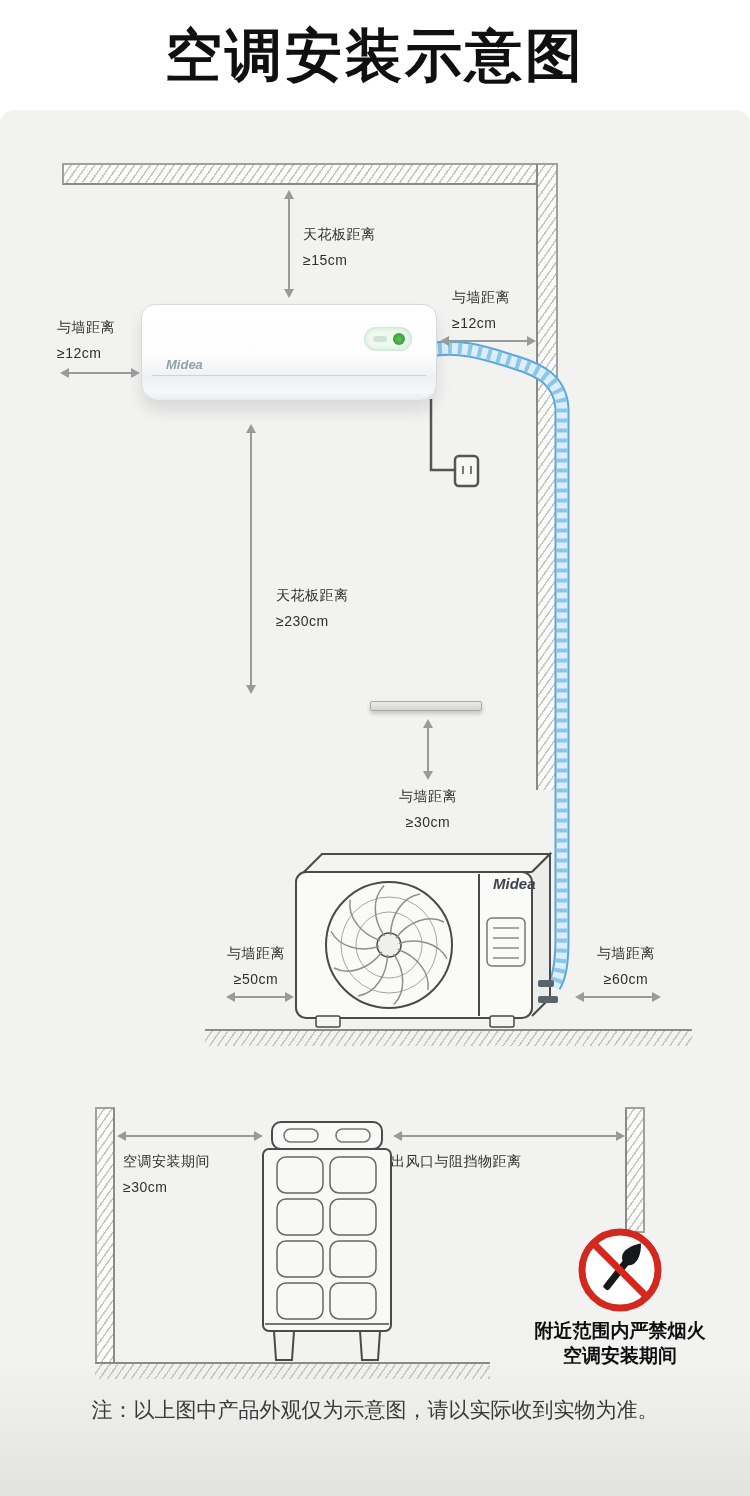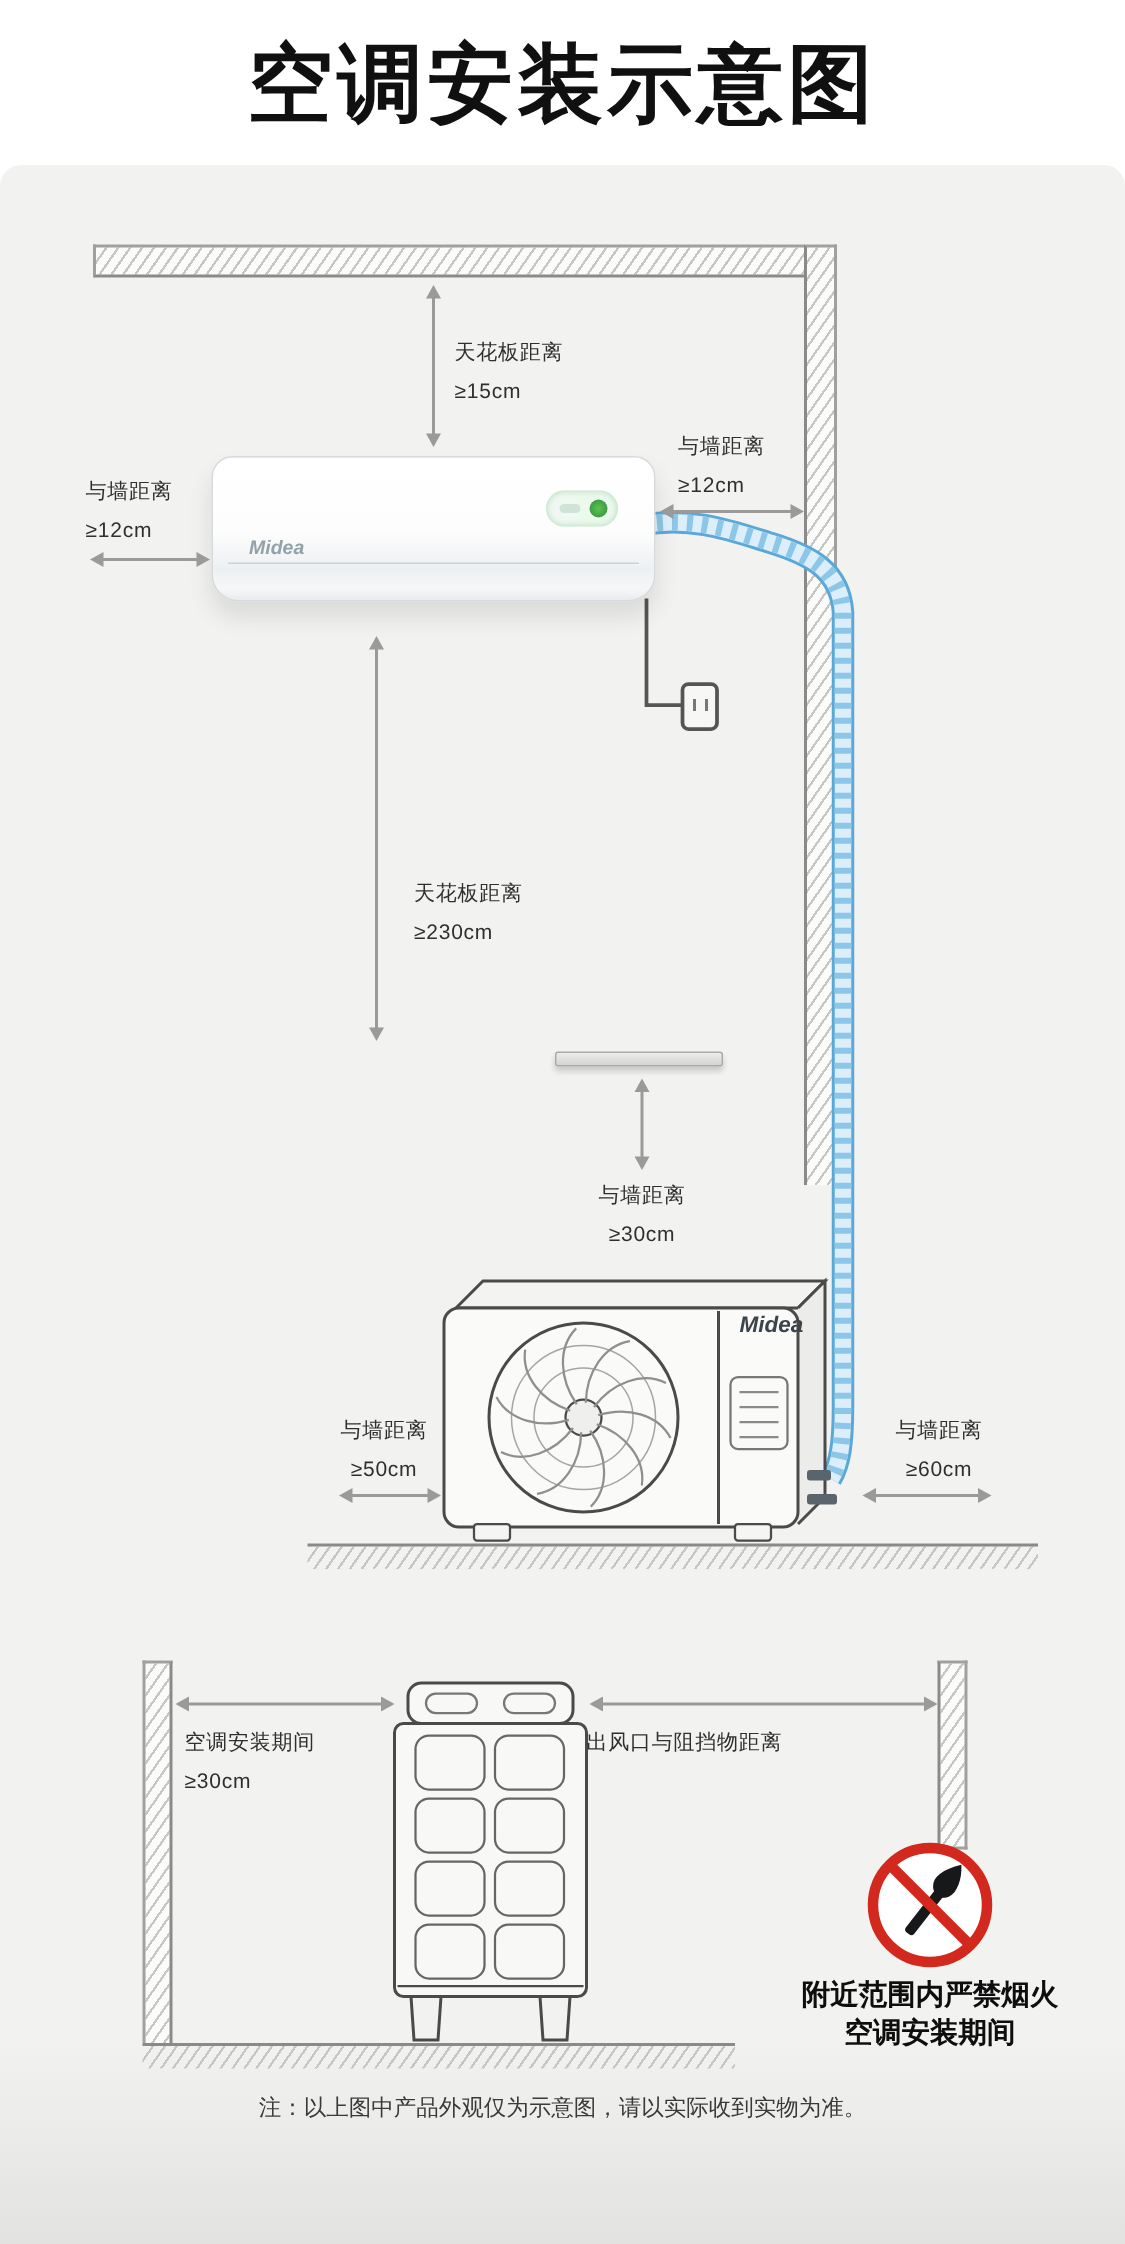--- a/index.html
+++ b/index.html
@@ -64,21 +64,21 @@
   .shelf{position:absolute;left:370px;top:701px;width:112px;height:10px;z-index:5;
     background:linear-gradient(180deg,#ececea,#d4d4d2);border:1px solid #a9a9a7;border-radius:2px;
     box-shadow:0 3px 4px rgba(0,0,0,.18);}
 
   .art{position:absolute;left:0;top:0;z-index:2;}
   .outdoor-logo{position:absolute;left:493px;top:875px;z-index:5;font-size:15px;font-style:italic;font-weight:bold;color:#3c434b;}
 
   .warning-text{position:absolute;left:505px;top:1318px;width:230px;z-index:7;text-align:center;
     font-size:19px;line-height:25px;font-weight:bold;color:#0e0e0e;}
   .warning-text span{display:block;}
-  .note{position:absolute;left:0;top:1396px;width:750px;z-index:7;text-align:center;font-size:15px;color:#3a3a3a;}
+  .note{position:absolute;left:0;top:1396px;width:750px;z-index:7;text-align:center;font-size:21px;color:#3a3a3a;}
 </style>
 </head>
 <body>
 
 <div class="stage">
 
   <div class="title">空调安装示意图</div>
 
   <div class="panel"></div>
 

